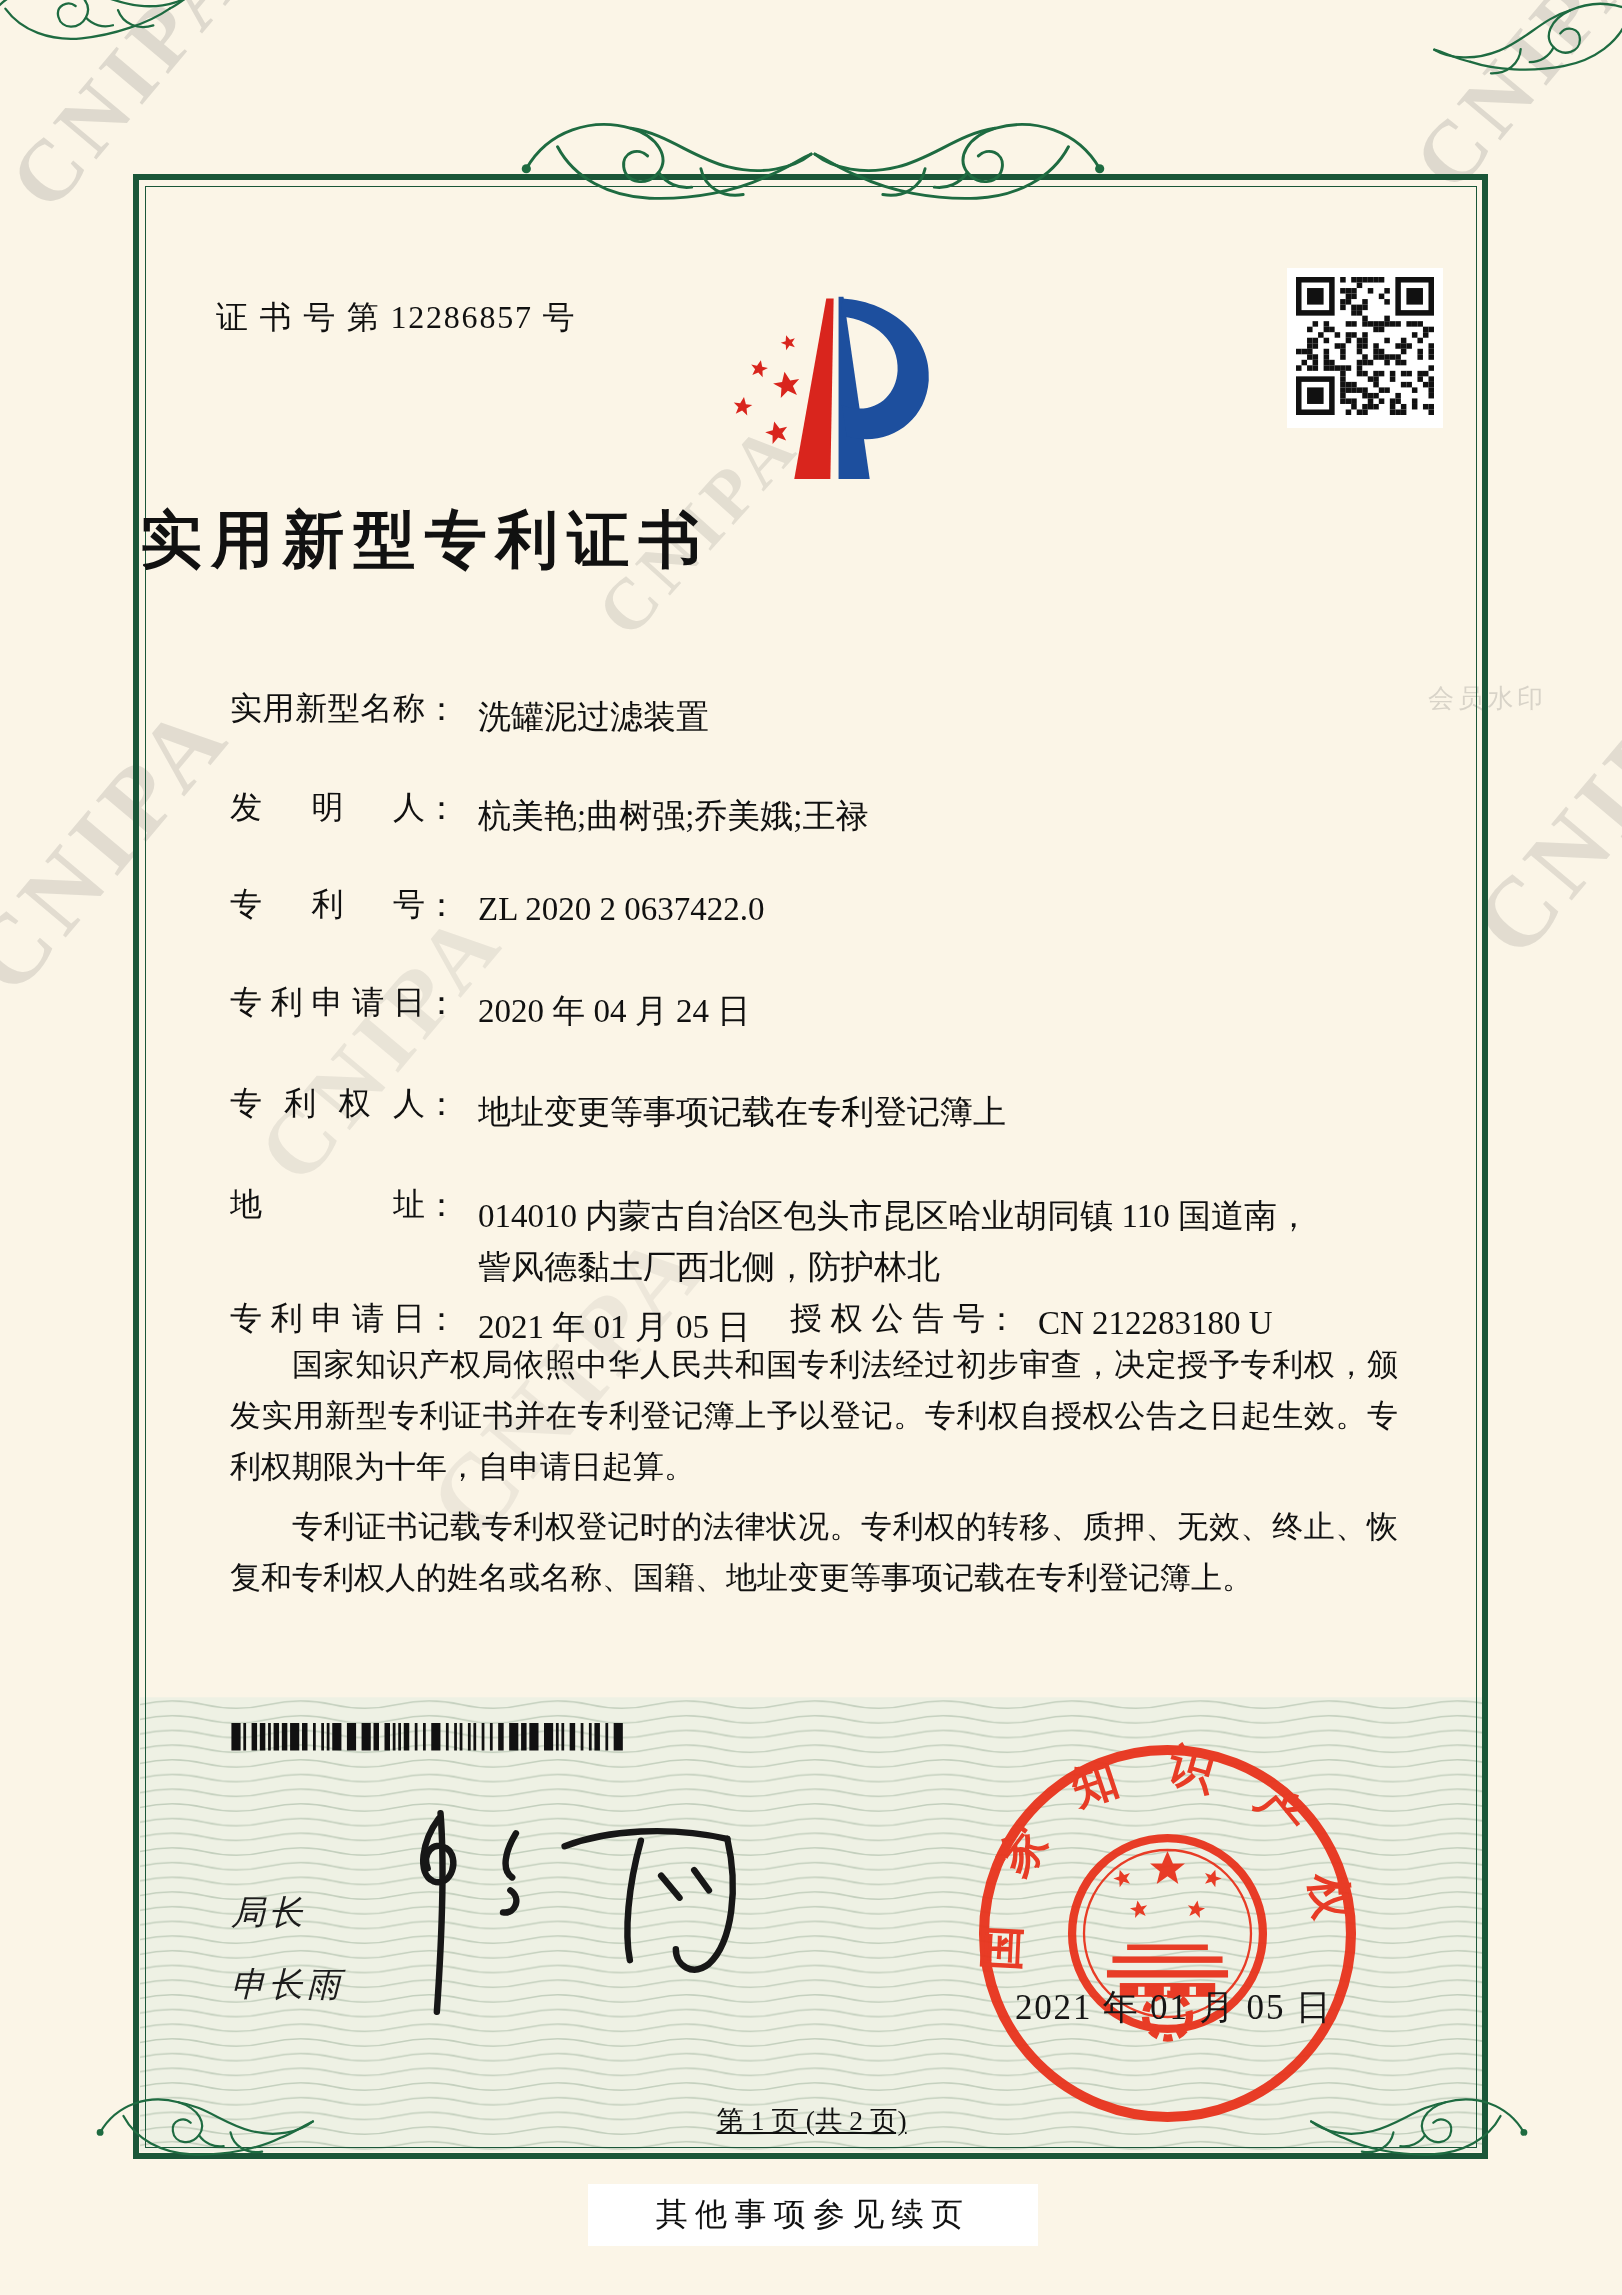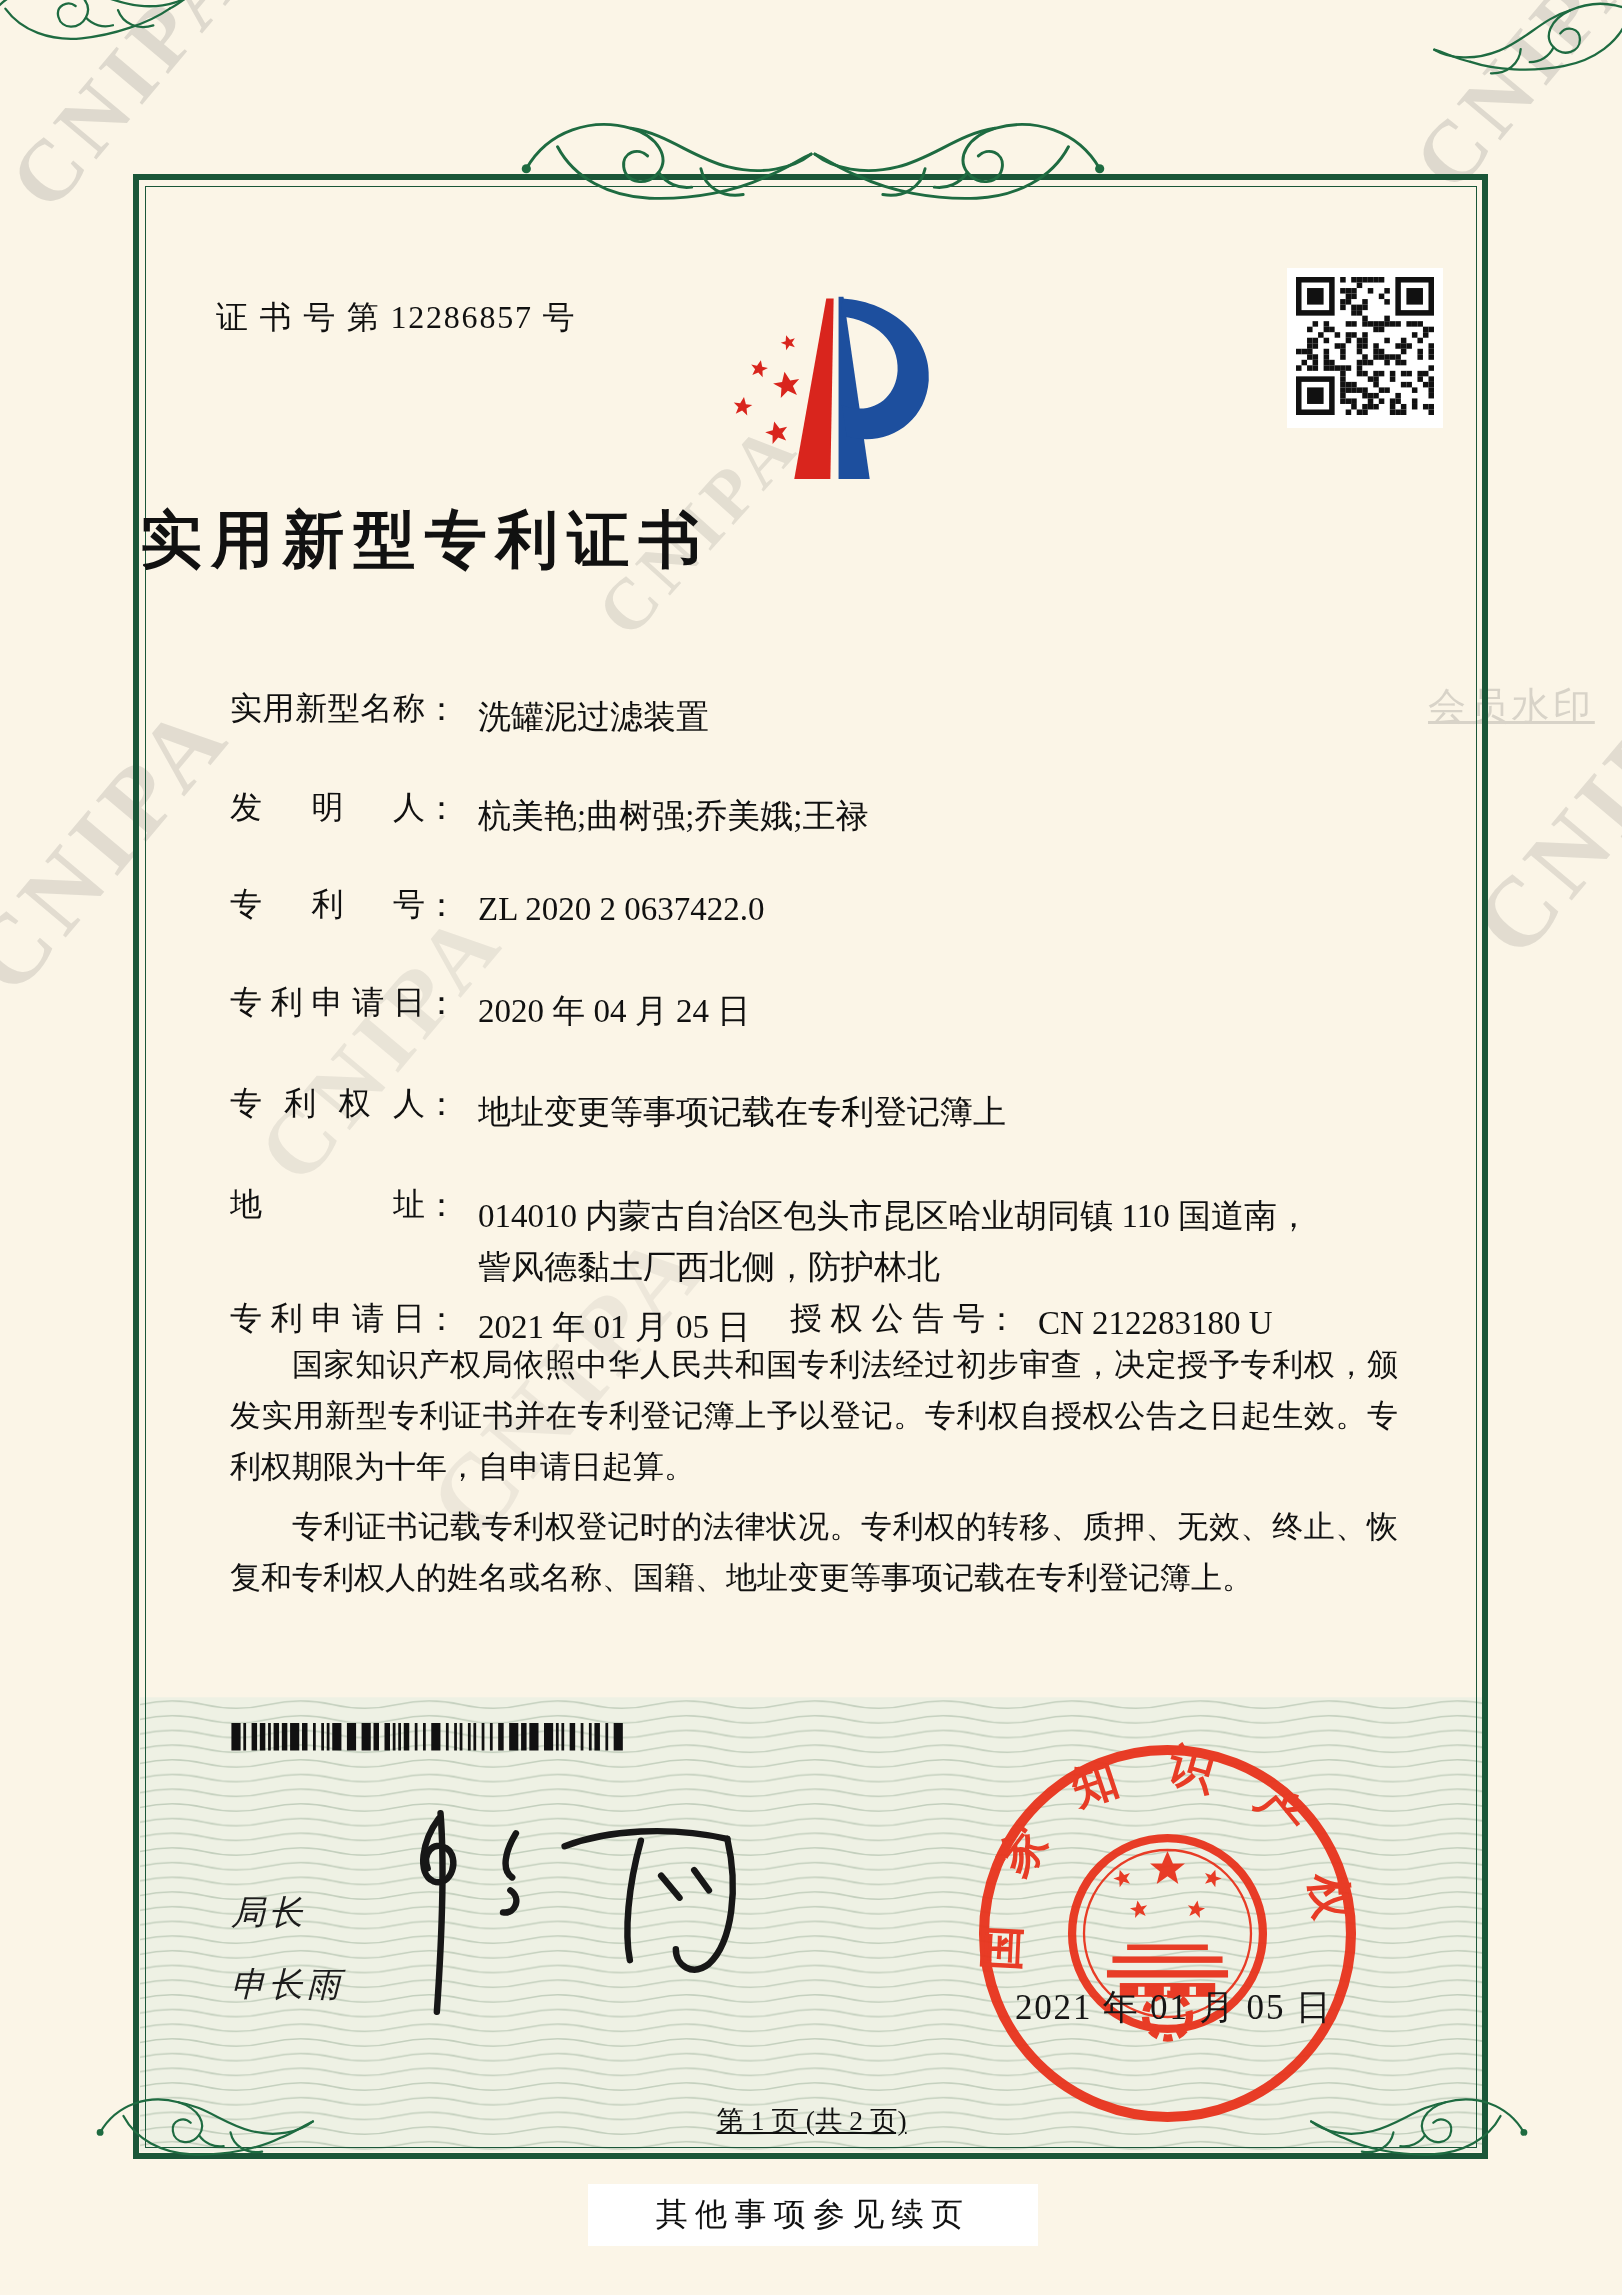--- a/index.html
+++ b/index.html
@@ -73,21 +73,21 @@
   </defs>
 </svg>
 
 <div class="wm" style="left:-27.5px;top:27.5px;font-size:87px;transform:rotate(-50deg);">CNIPA</div>
 <div class="wm" style="left:1377px;top:9.2px;font-size:87px;transform:rotate(-50deg);">CNIPA</div>
 <div class="wm" style="left:569px;top:487px;font-size:72px;transform:rotate(-48deg);opacity:.38;">CNIPA</div>
 <div class="wm" style="left:1433px;top:753px;font-size:99px;transform:rotate(-50deg);opacity:.4;">CNIPA</div>
 <div class="wm" style="left:-73px;top:790px;font-size:99px;transform:rotate(-50deg);opacity:.4;">CNIPA</div>
 <div class="wm" style="left:220px;top:992px;font-size:92px;transform:rotate(-50deg);opacity:.28;">CNIPA</div>
 <div class="wm" style="left:386px;top:1322px;font-size:106px;transform:rotate(-50deg);opacity:.22;">CNIPA</div>
-<div class="wm wm-cn" style="left:1428px;top:681px;font-size:38px;opacity:.55;text-decoration:underline;">会员水印</div>
+<div class="wm wm-cn" style="left:1428px;top:681px;font-size:26px;opacity:.55;">会员水印</div>
 
 <svg class="guilloche" width="1343" height="455" viewBox="0 0 1463 495">
   <defs>
     <pattern id="wavep" width="140" height="16" patternUnits="userSpaceOnUse">
       <path d="M0,8 Q35,0 70,8 T140,8" fill="none" stroke="#c3cfbd" stroke-width="1.5"></path>
     </pattern>
   </defs>
   <rect width="1463" height="495" fill="#eef1e4"></rect>
   <rect width="1463" height="495" fill="url(#wavep)"></rect>
 </svg>

